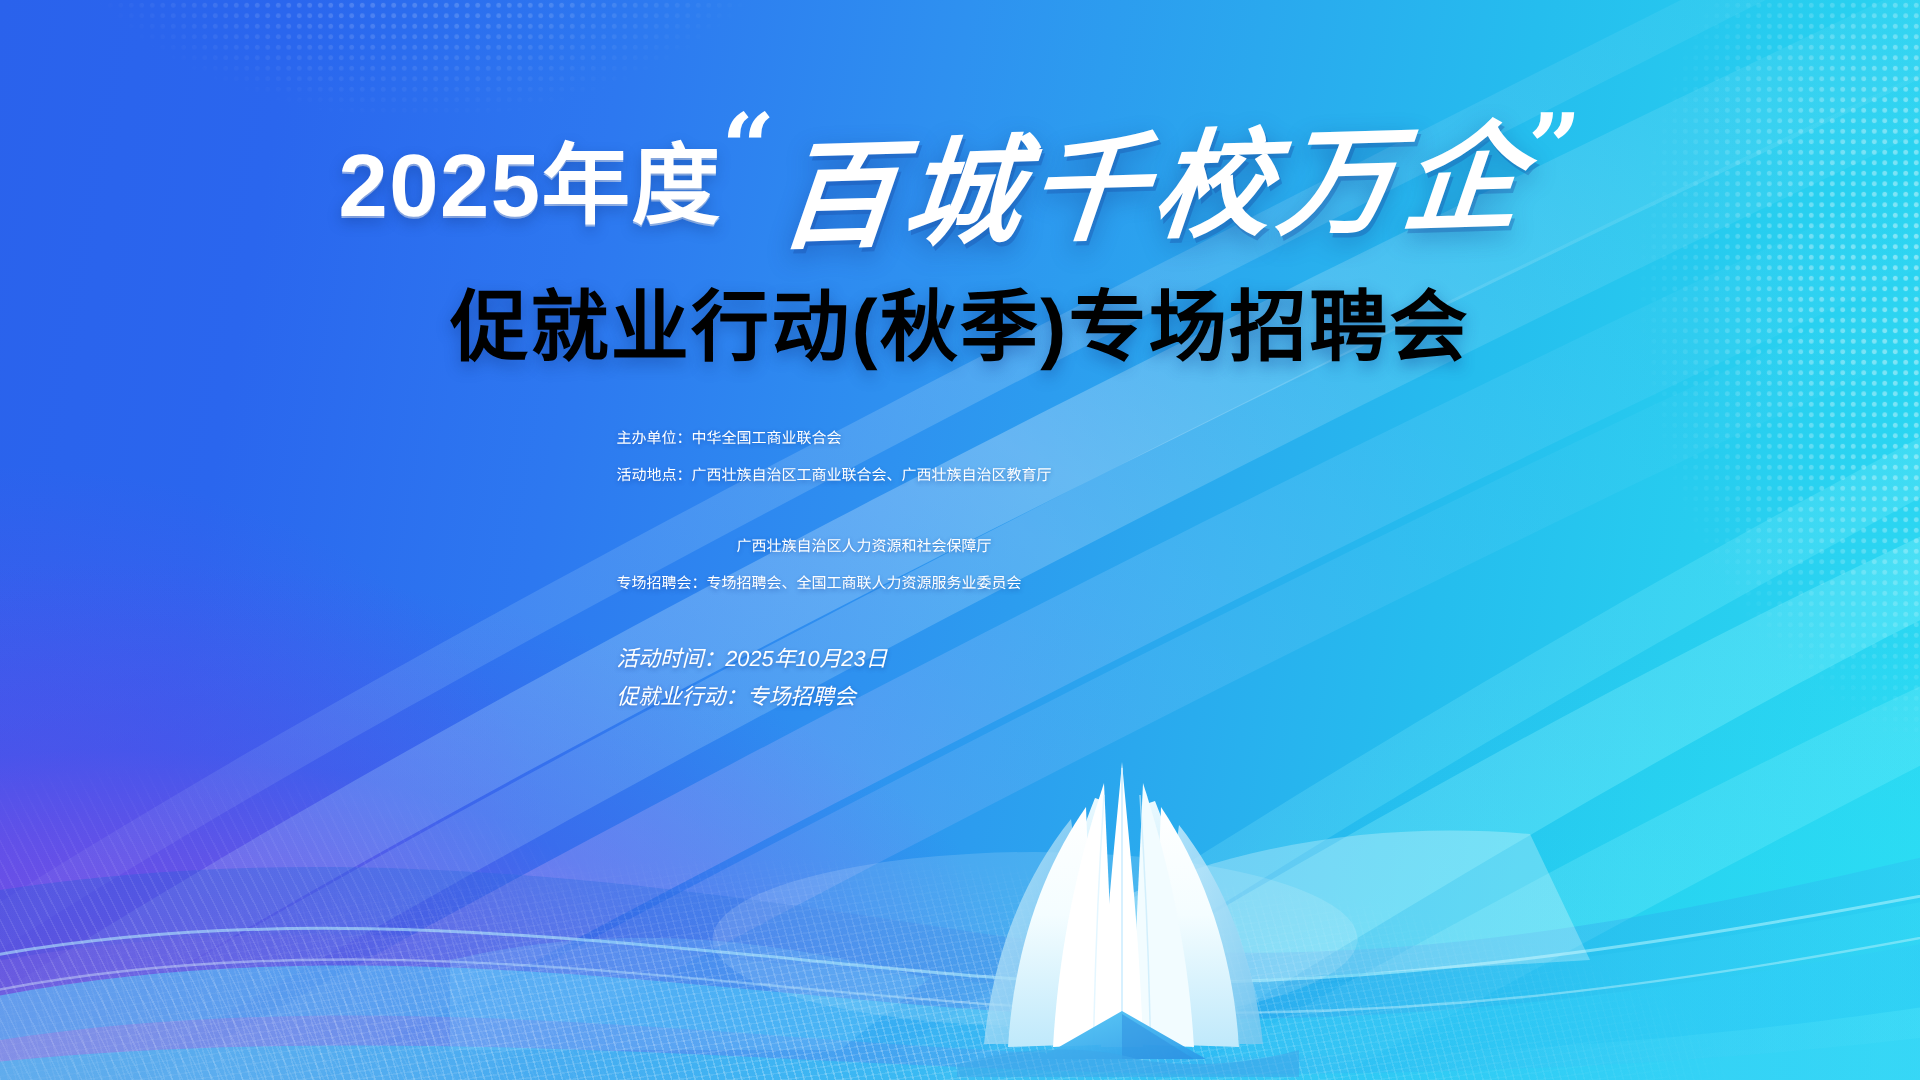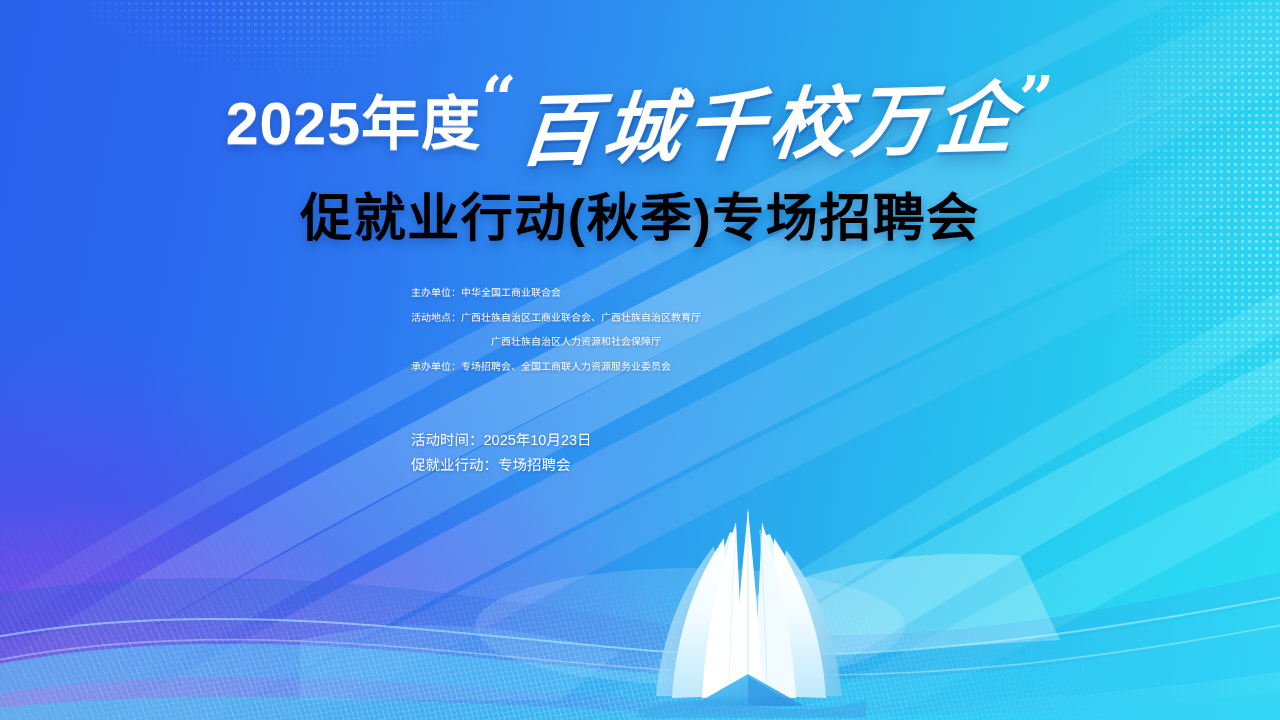--- a/index.html
+++ b/index.html
@@ -149,32 +149,32 @@
     position:absolute;
     left:411px;top:281px;
     font-size:10px;
     line-height:24.5px;
     color:#ffffff;
     text-shadow:0 1px 3px rgba(18,60,150,.45);
     white-space:nowrap;
   }
   .credits .row{display:block;}
   .credits .lbl{display:inline-block;}
-  .credits .indent{padding-left:80px;}
+  .credits .indent{padding-left:80px;margin-top:23px;}
 
   .meta{
     position:absolute;
     left:411px;top:428px;
     font-size:14.5px;
     line-height:25px;
     color:#ffffff;
     text-shadow:0 1px 3px rgba(18,60,150,.45);
     white-space:nowrap;
   }
-  .meta .row{display:block;}
+  .meta .row{display:block;font-style:italic;}
 </style>
 </head>
 <body>
 
 <div class="stage">
 
   <div class="layer bg-base"></div>
   <div class="layer bg-vert"></div>
 
   <div class="layer ribbons">
@@ -317,21 +317,21 @@
     <span class="row">
       <span class="lbl">主办单位：</span><span>中华全国工商业联合会</span>
     </span>
     <span class="row">
       <span class="lbl">活动地点：</span><span>广西壮族自治区工商业联合会、广西壮族自治区教育厅</span>
     </span>
     <span class="row indent">
       <span>广西壮族自治区人力资源和社会保障厅</span>
     </span>
     <span class="row">
-      <span class="lbl">承办单位：</span><span>专场招聘会、全国工商联人力资源服务业委员会</span>
+      <span class="lbl">专场招聘会：</span><span>专场招聘会、全国工商联人力资源服务业委员会</span>
     </span>
   </div>
 
   <div class="meta">
     <span class="row">
       <span>活动时间：</span><span>2025年10月23日</span>
     </span>
     <span class="row">
       <span>促就业行动：</span><span>专场招聘会</span>
     </span>

